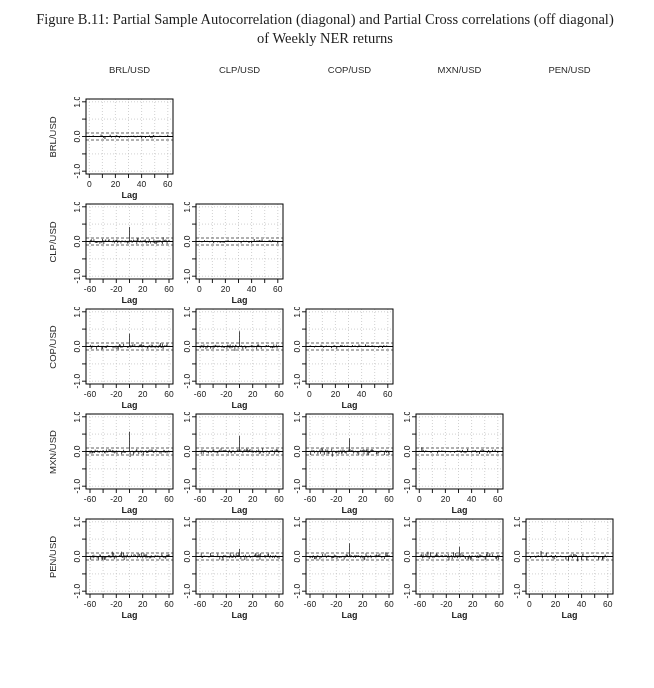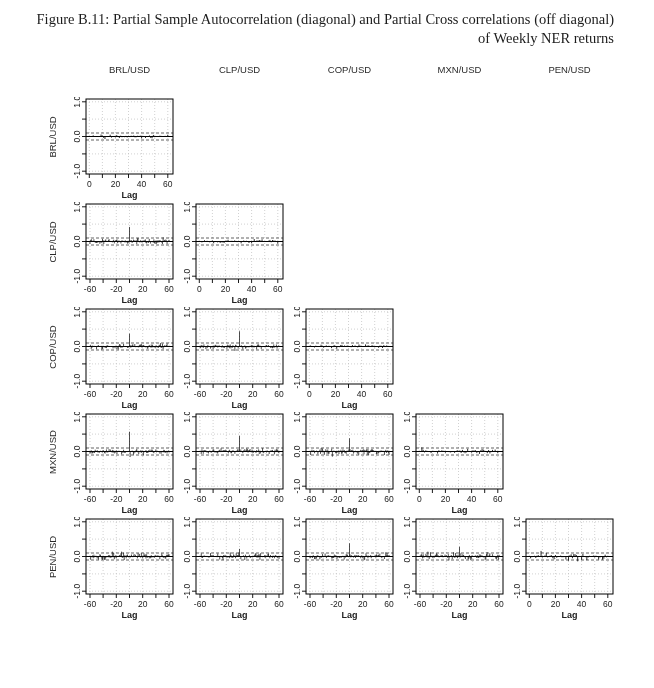--- a/index.html
+++ b/index.html
@@ -1,19 +1,19 @@
 <!DOCTYPE html>
 <html><head>
 <meta charset="utf-8">
 <style>
   html,body{margin:0;padding:0;background:#fff;}
   .page{position:relative;width:654px;height:688px;background:#ffffff;overflow:hidden;
         font-family:"Liberation Serif",serif;color:#1c1c1c;}
   .fig-title{position:absolute;left:36px;top:10px;width:578px;
-             font-size:14.5px;line-height:1.32;color:#1c1c1c;text-align:right;}
+             font-size:14.5px;line-height:1.32;color:#1c1c1c;text-align:center;}
   .matrix{position:absolute;left:0;top:0;width:654px;height:654px;}
   .col-header{position:absolute;text-align:center;
               font-family:"Liberation Sans",sans-serif;font-size:9.5px;color:#2a2a2a;}
   .row-label{position:absolute;white-space:nowrap;
              transform:translate(-50%,-50%) rotate(-90deg);
              font-family:"Liberation Sans",sans-serif;font-size:9.5px;color:#2a2a2a;}
   .panel{position:absolute;}
   .panel text{font-family:"Liberation Sans",sans-serif;fill:#222;}
   .src{position:absolute;left:36px;top:662px;font-size:13px;color:#1c1c1c;}
   .src .lbl{font-style:italic;}

